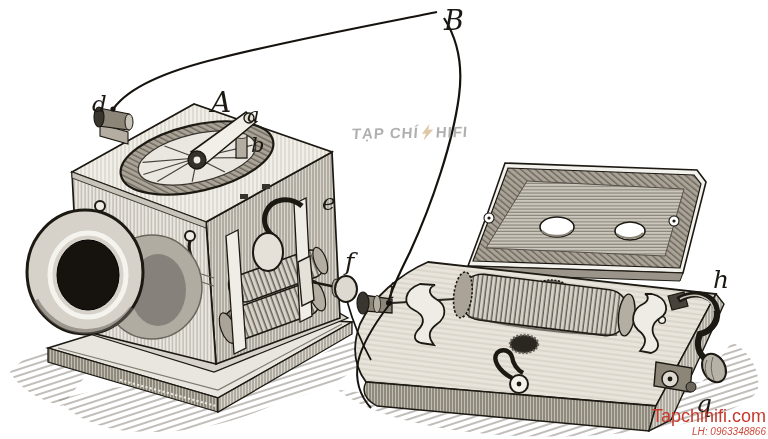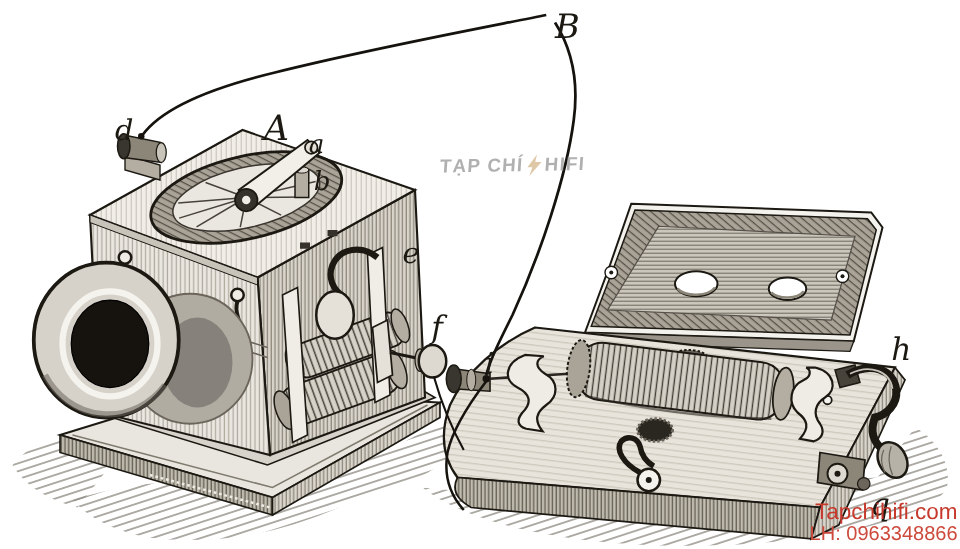--- a/index.html
+++ b/index.html
@@ -8,21 +8,21 @@
   .engraving{position:absolute;left:0;top:0;}
   .lbl{font-family:"DejaVu Serif", serif;font-style:italic;fill:#1c1913;}
   .watermark{position:absolute;left:352px;top:124px;display:flex;align-items:center;gap:3px;
              transform:skewX(-5deg) rotate(-1deg);opacity:.8;
              font-family:"Liberation Sans", sans-serif;font-weight:bold;font-size:15px;
              letter-spacing:1px;color:#9d9d9d;white-space:nowrap;}
   .watermark .bolt{display:inline-block;line-height:0;}
   .footer{position:absolute;right:2px;bottom:2px;text-align:right;
           font-family:"Liberation Sans", sans-serif;line-height:1.12;}
   .footer .site{font-size:18px;color:#c6392c;}
-  .footer .phone{font-size:16px;color:#cd4a3c;}
+  .footer .phone{font-size:10px;color:#cd4a3c;font-style:italic;}
 </style>
 </head>
 <body>
 
 <div class="stage">
 
 <svg class="engraving" width="768" height="439" viewBox="0 0 768 439">
   <defs>
     <pattern id="shade" width="6" height="6" patternUnits="userSpaceOnUse" patternTransform="rotate(-18)">
       <line x1="0" y1="3" x2="6" y2="3" stroke="#938e86" stroke-width="1.15"></line>

